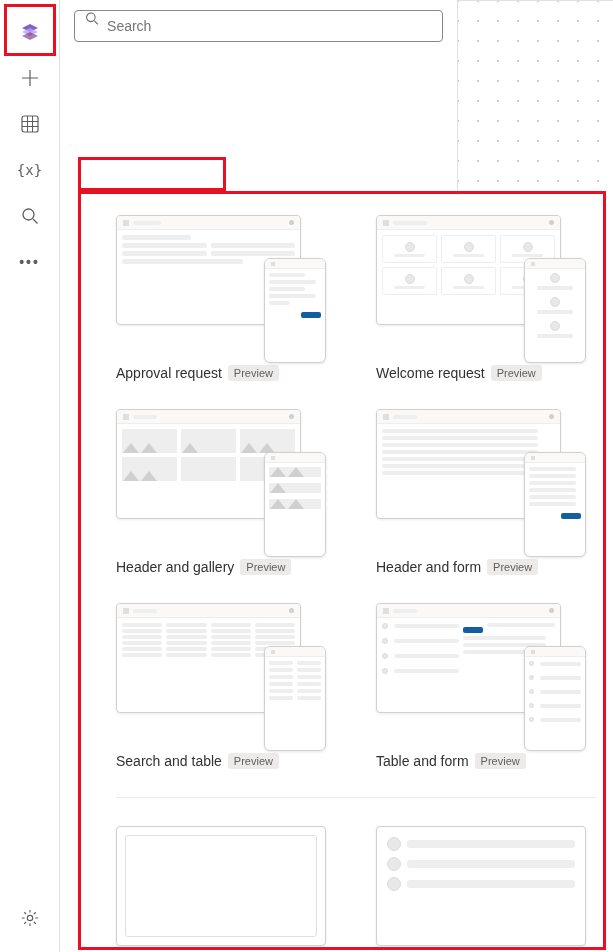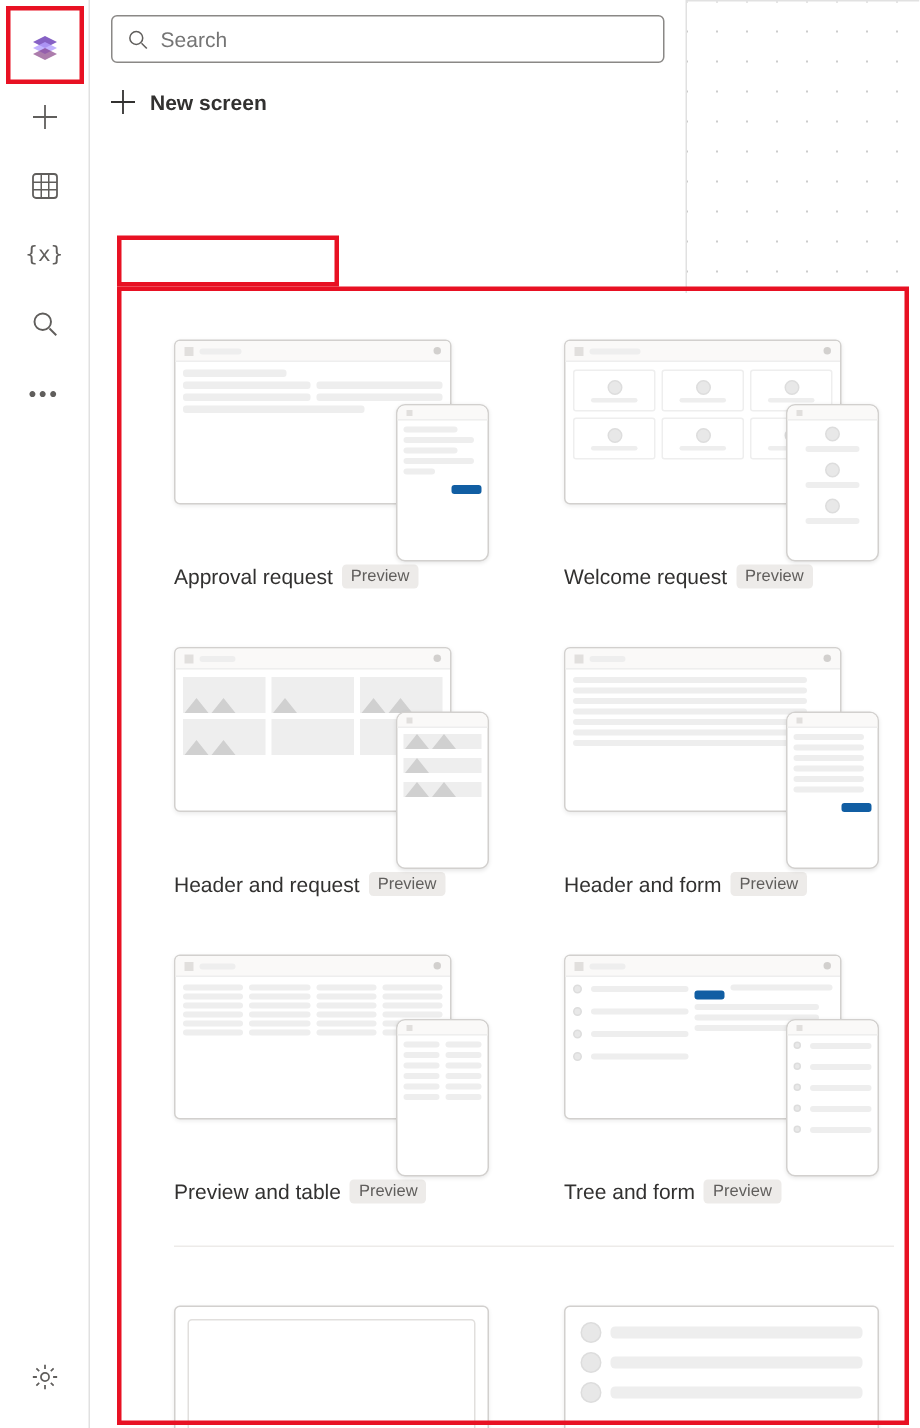--- a/index.html
+++ b/index.html
@@ -83,21 +83,20 @@
   }
   .search-wrap {
     padding: 10px 14px;
   }
   .search {
     position: relative;
     border: 1px solid #8a8886;
     border-radius: 4px;
     height: 32px;
     display: flex;
-    align-items: center;
     padding: 0 10px;
   }
   .search input {
     border: none;
     outline: none;
     width: 100%;
     font-size: 14px;
     margin-left: 8px;
     color: #323130;
   }
@@ -136,21 +135,20 @@
   .flyout::-webkit-scrollbar { width: 8px; }
   .flyout::-webkit-scrollbar-thumb { background: #c8c6c4; border-radius: 4px; }
   .grid {
     display: grid;
     grid-template-columns: 1fr 1fr;
     column-gap: 40px;
     row-gap: 28px;
   }
   .card {
     cursor: pointer;
-    margin-top: 11px;
   }
   .thumb {
     width: 210px;
     height: 140px;
     position: relative;
     margin-bottom: 10px;
   }
   .thumb-lg {
     position: absolute;
     inset: 0;
@@ -292,26 +290,20 @@
   <div class="panel">
     <div class="search-wrap">
       <div class="search">
         <svg width="15" height="15" viewBox="0 0 18 18">
             <circle cx="7.5" cy="7.5" r="5.5" fill="none" stroke="#605e5c" stroke-width="1.3"></circle>
             <path d="M12 12 L16.5 16.5" stroke="#605e5c" stroke-width="1.3"></path>
           </svg>
         <input type="text" placeholder="Search" style="">
       </div>
     </div>
-    <div class="new-screen">
-      <svg class="plus" width="16" height="16" viewBox="0 0 16 16">
-          <path d="M8 0v16M0 8h16" stroke="#323130" stroke-width="1.2"></path>
-        </svg>
-      <span>New screen</span>
-    </div>
   </div>
 
   <div class="canvas"></div>
 </div>
 
 <div class="flyout">
   <div class="grid">
 
     <div class="card">
       <div class="thumb">
@@ -459,21 +451,21 @@
                 <div class="tri"></div>
               </div>
             <div class="gal" style="height:18px;margin-top:3px;">
                 <div class="tri"></div>
                 <div class="tri"></div>
               </div>
           </div>
         </div>
       </div>
       <div class="card-label">
-        <span class="card-title">Header and request</span>
+        <span class="card-title">Header and gallery</span>
         <span class="badge">Preview</span>
       </div>
     </div>
 
     <div class="card">
       <div class="thumb">
         <div class="thumb-lg">
           <div class="th-header">
               <div class="sq"></div>
               <div class="line" style="width:24px;height:4px;"></div>
@@ -583,21 +575,21 @@
                 <div class="line" style="flex:1"></div>
               </div>
             <div class="row">
                 <div class="line" style="flex:1"></div>
                 <div class="line" style="flex:1"></div>
               </div>
           </div>
         </div>
       </div>
       <div class="card-label">
-        <span class="card-title">Preview and table</span>
+        <span class="card-title">Search and table</span>
         <span class="badge">Preview</span>
       </div>
     </div>
 
     <div class="card">
       <div class="thumb">
         <div class="thumb-lg">
           <div class="th-header">
               <div class="sq"></div>
               <div class="line" style="width:24px;height:4px;"></div>
@@ -655,21 +647,21 @@
                 <div class="line" style="flex:1"></div>
               </div>
             <div class="list-row">
                 <div class="circ" style="width:5px;height:5px;"></div>
                 <div class="line" style="flex:1"></div>
               </div>
           </div>
         </div>
       </div>
       <div class="card-label">
-        <span class="card-title">Tree and form</span>
+        <span class="card-title">Table and form</span>
         <span class="badge">Preview</span>
       </div>
     </div>
 
     <div class="divider"></div>
 
     <div class="card">
       <div class="thumb-full">
         <div class="frame-empty"></div>
       </div>

